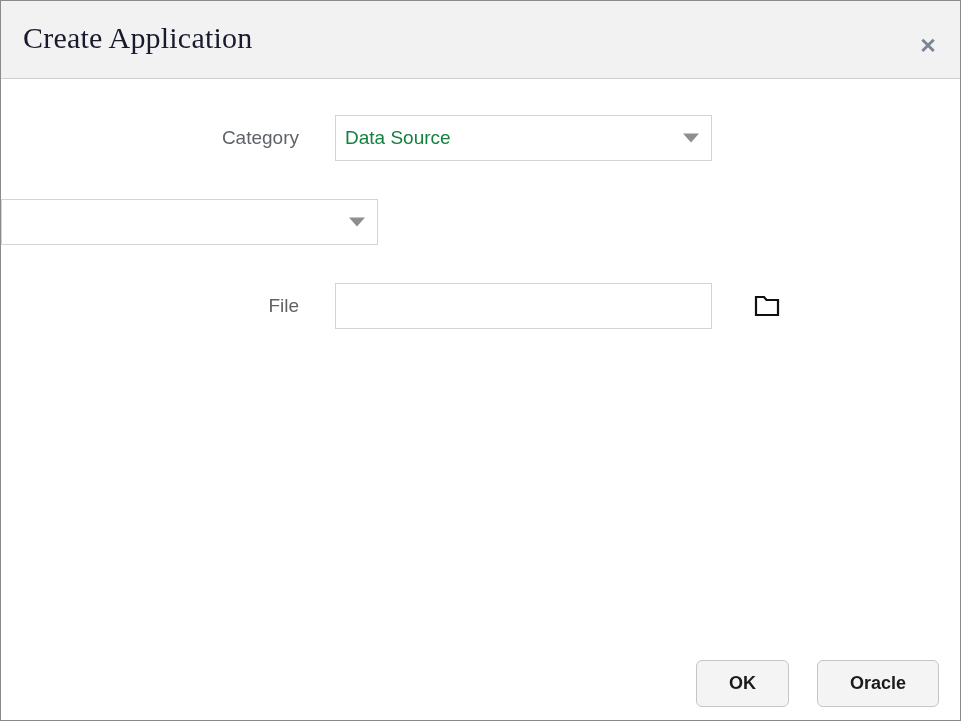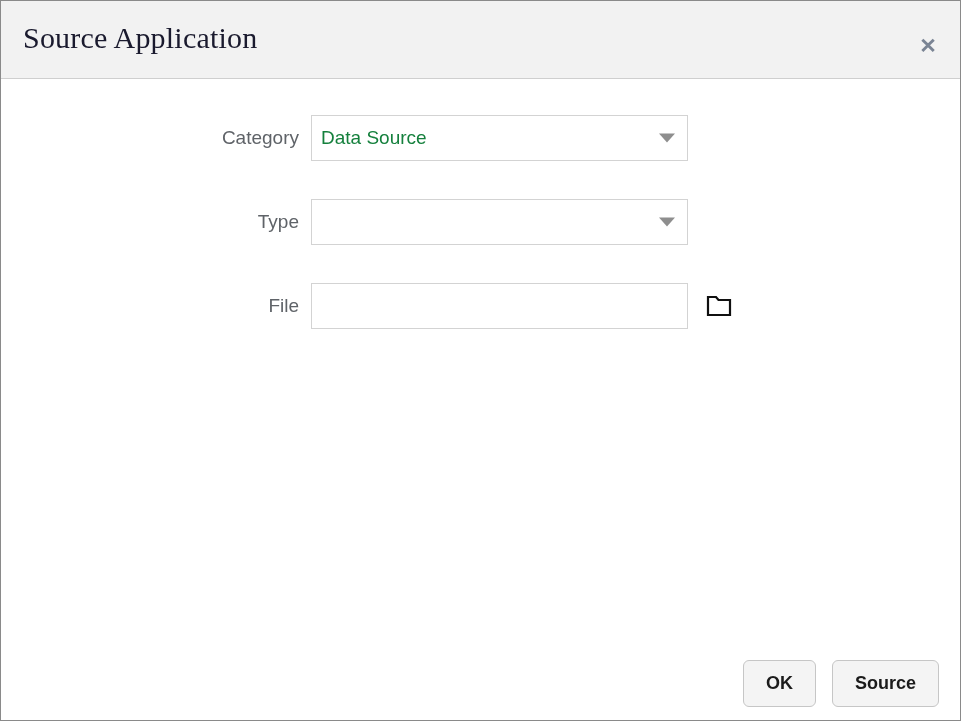--- a/index.html
+++ b/index.html
@@ -70,20 +70,21 @@
     background: #ffffff;
   }
 
   .form-row {
     position: absolute;
     left: 0;
     width: 100%;
     height: 46px;
     display: flex;
     align-items: center;
+    gap: 24px;
   }
   .row-category { top: 36px; }
   .row-type     { top: 120px; }
   .row-file     { top: 204px; }
   .row-prefix   { top: 288px; }
 
   .field-label {
     width: 310px;
     text-align: right;
     padding-right: 12px;
@@ -153,22 +154,22 @@
     background: #ffffff;
     display: flex;
     align-items: center;
     justify-content: flex-end;
     padding-right: 21px;
     box-sizing: border-box;
   }
   .btn {
     height: 47px;
     min-width: 70px;
-    margin-left: 16px;
-    padding: 0 22px;
+    margin-left: 28px;
+    padding: 0 32px;
     box-sizing: border-box;
     border: 1px solid #c6c6c6;
     border-radius: 6px;
     background: #f4f4f4;
     font-family: "Liberation Sans", sans-serif;
     font-size: 18px;
     font-weight: bold;
     color: #1b1b1b;
     cursor: pointer;
     display: flex;
@@ -177,36 +178,35 @@
   }
   .btn-ok { min-width: 71px; }
   .btn-cancel { min-width: 94px; }
 </style>
 </head>
 <body>
 
 <div class="dialog">
 
   <div class="dialog-header">
-    <div class="dialog-title">Source Application</div>
+    <div class="dialog-title">Create Application</div>
     <div class="close-button">✕</div>
   </div>
 
   <div class="dialog-body">
 
     <div class="form-row row-category">
       <div class="field-label">Category</div>
       <div class="field-control">
         <div class="field-value">Data Source</div>
         <div class="dropdown-arrow"></div>
       </div>
     </div>
 
     <div class="form-row row-type">
-      <div class="field-label">Type</div>
       <div class="field-control">
         <div class="dropdown-arrow"></div>
       </div>
     </div>
 
     <div class="form-row row-file">
       <div class="field-label">File</div>
       <div class="field-control">
         <input class="text-input" type="text" value="" style="">
       </div>
@@ -215,16 +215,16 @@
           <path d="M2 3 H10 L12.5 6 H24 V21 H2 Z" fill="none" stroke="#101010" stroke-width="2.2" stroke-linejoin="miter"></path>
         </svg>
       </div>
     </div>
 
 
   </div>
 
   <div class="dialog-footer">
     <button class="btn btn-ok">OK</button>
-    <button class="btn btn-cancel">Source</button>
+    <button class="btn btn-cancel">Oracle</button>
   </div>
 
 </div>
 
 </body></html>

